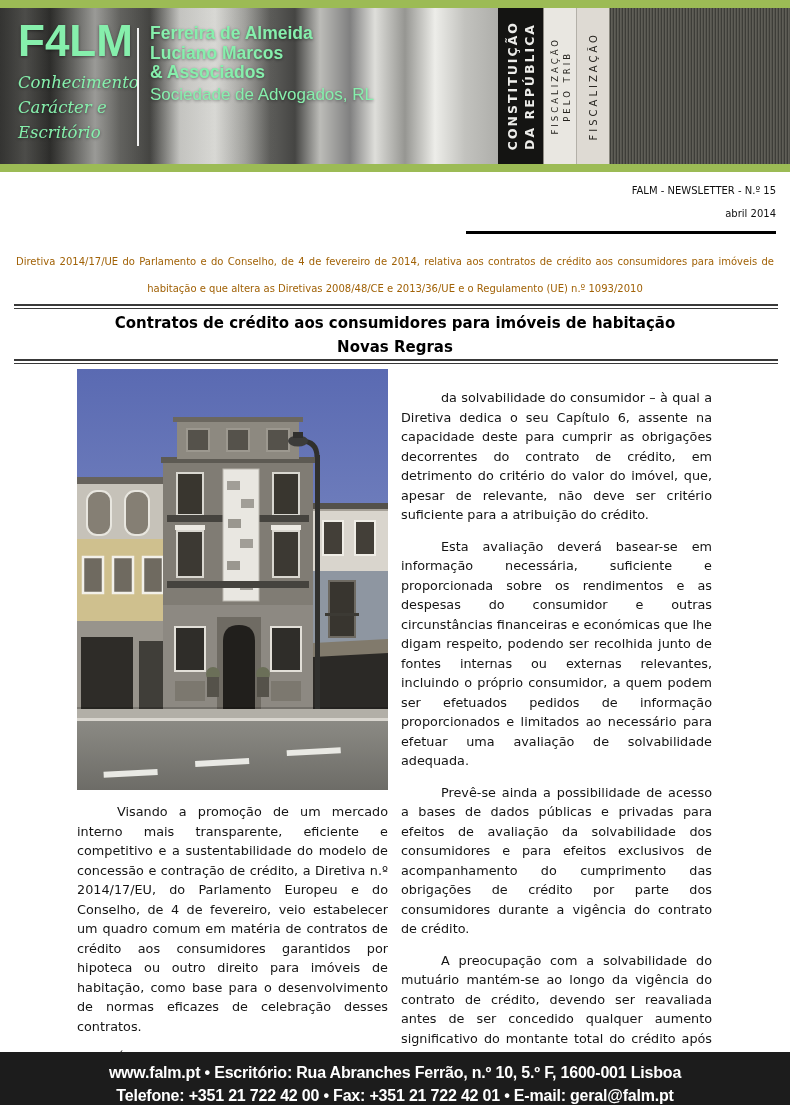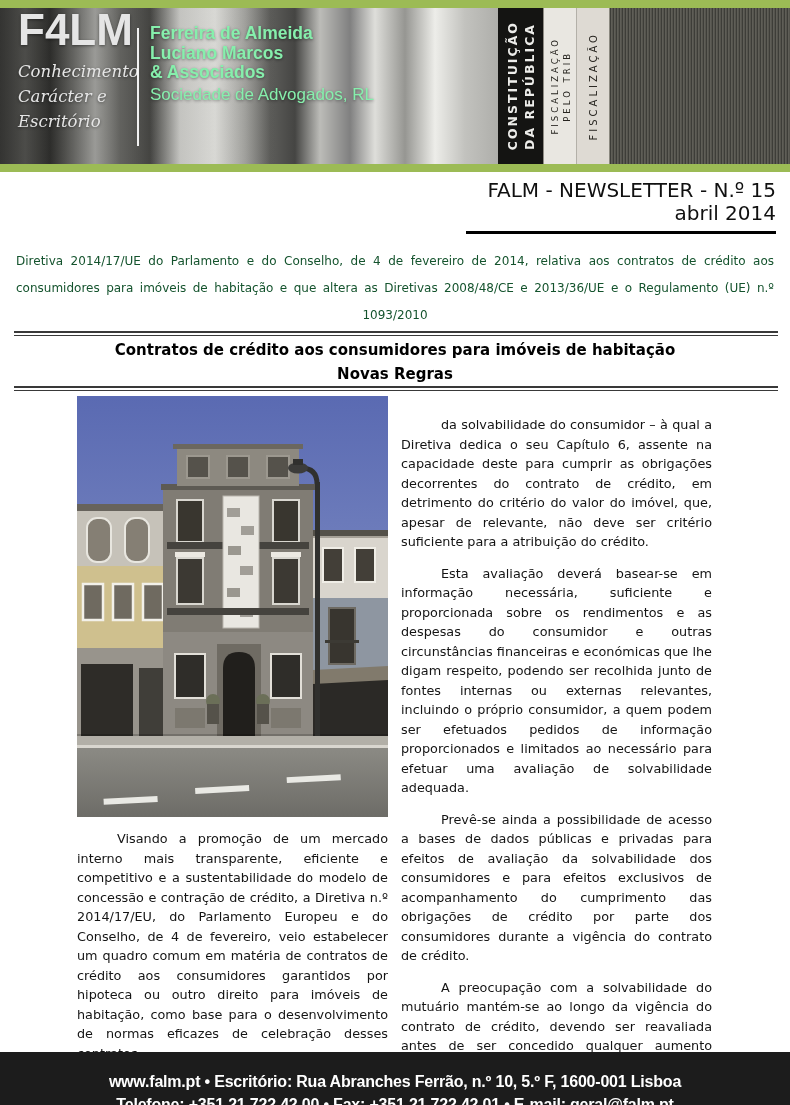--- a/index.html
+++ b/index.html
@@ -28,52 +28,52 @@
   .spine { position:absolute; top:8px; bottom:8px; display:flex; align-items:center; justify-content:center; gap:2px; overflow:hidden; }
   .vtext { writing-mode:vertical-rl; transform:rotate(180deg); white-space:nowrap; }
   .spine-black { left:498px; width:45px; background:#141412; color:#ededea; font-weight:bold; font-size:12.5px; letter-spacing:2px; }
   .spine-w1 { left:543px; width:33px; background:#e9e7e1; color:#26241f; font-size:8.5px; letter-spacing:3px; border-left:1px solid #8f8c84; }
   .spine-w2 { left:576px; width:33px; background:#dedad3; color:#26241f; font-size:10px; letter-spacing:3px; border-left:1px solid #b3b0a8; }
   .cover {
     position:absolute; top:8px; bottom:8px; left:609px; right:0; background:#55544d;
     background-image:repeating-linear-gradient(90deg, rgba(0,0,0,.28) 0 1px, rgba(255,255,255,.06) 1px 2px, rgba(0,0,0,0) 2px 3px);
     border-left:1px solid #8a887f;
   }
-  .logo-block { position:absolute; left:18px; top:7px; z-index:5; color:#e5e5e5; text-shadow:0 1px 3px rgba(0,0,0,.45); }
+  .logo-block { position:absolute; left:18px; top:18px; z-index:5; color:#86efac; text-shadow:0 1px 3px rgba(0,0,0,.45); }
   .brand { font-family:"Liberation Sans", sans-serif; font-weight:bold; font-size:44px; line-height:46px; letter-spacing:0px; }
   .tagline { margin-top:6px; font-family:"DejaVu Serif", serif; font-style:italic; font-size:16.5px; line-height:25px; }
   .logo-divider { position:absolute; left:137px; top:28px; height:118px; width:2px; background:rgba(255,255,255,.92); z-index:5; }
   .firm-block { position:absolute; left:150px; top:24px; z-index:5; color:#86efac; text-shadow:0 1px 3px rgba(0,0,0,.45); font-family:Liberation Sans, sans-serif; }
   .firm-line { font-weight:bold; font-size:17.5px; line-height:19.5px; }
   .firm-sub { font-weight:normal; font-size:17px; line-height:21px; margin-top:1px; }
 
   
-  .masthead { padding:7px 14px 0 0; text-align:right; font-size:20px; line-height:23px; color:#101010; }
+  .masthead { padding:7px 14px 0 0; text-align:right; font-size:10px; line-height:23px; color:#101010; }
   .masthead-rule { width:310px; height:3px; background:#000; margin:6px 14px 0 auto; }
 
   
   .lead {
-    margin:14px 16px 0 16px; font-size:12px; line-height:27px; color:#14532d;
+    margin:14px 16px 0 16px; font-size:10px; line-height:27px; color:#a16207;
     text-align:justify; text-align-last:center;
   }
   .rule-double { margin:2px 12px 0 14px; height:2px; border-top:2px solid #393939; border-bottom:1px solid #393939; }
   .rule-double.second { margin-top:0; }
   .headline { margin:2px 0 0; text-align:center; font-size:15px; font-weight:bold; line-height:24px; color:#000; }
 
   
   .content { display:flex; gap:13px; margin:5px 78px 0 77px; }
   .col { width:311px; font-size:12.8px; line-height:19.5px; text-align:justify; color:#141414; hyphens:auto; }
   .col p { margin:12px 0 5px 0; text-indent:40px; }
   .photo { display:block; width:311px; height:421px; margin:0 0 5px 0; }
   .col-right { padding-top:7px; }
 
   
   .footer {
     position:absolute; left:0; bottom:0; width:100%; height:53px; box-sizing:border-box;
-    background:var(--footer-bg); color:#fff; text-align:center; padding-top:19px;
+    background:var(--footer-bg); color:#fff; text-align:center; padding-top:10px;
     font-family:"Liberation Sans", sans-serif; font-weight:bold; font-size:16px;
     line-height:22.5px; letter-spacing:-0.2px;
   }
 </style>
 </head>
 <body>
 
 <div class="page" style="--accent: #9cbb55; --footer-bg: #1c1c1c;">
 
   <div class="header">

